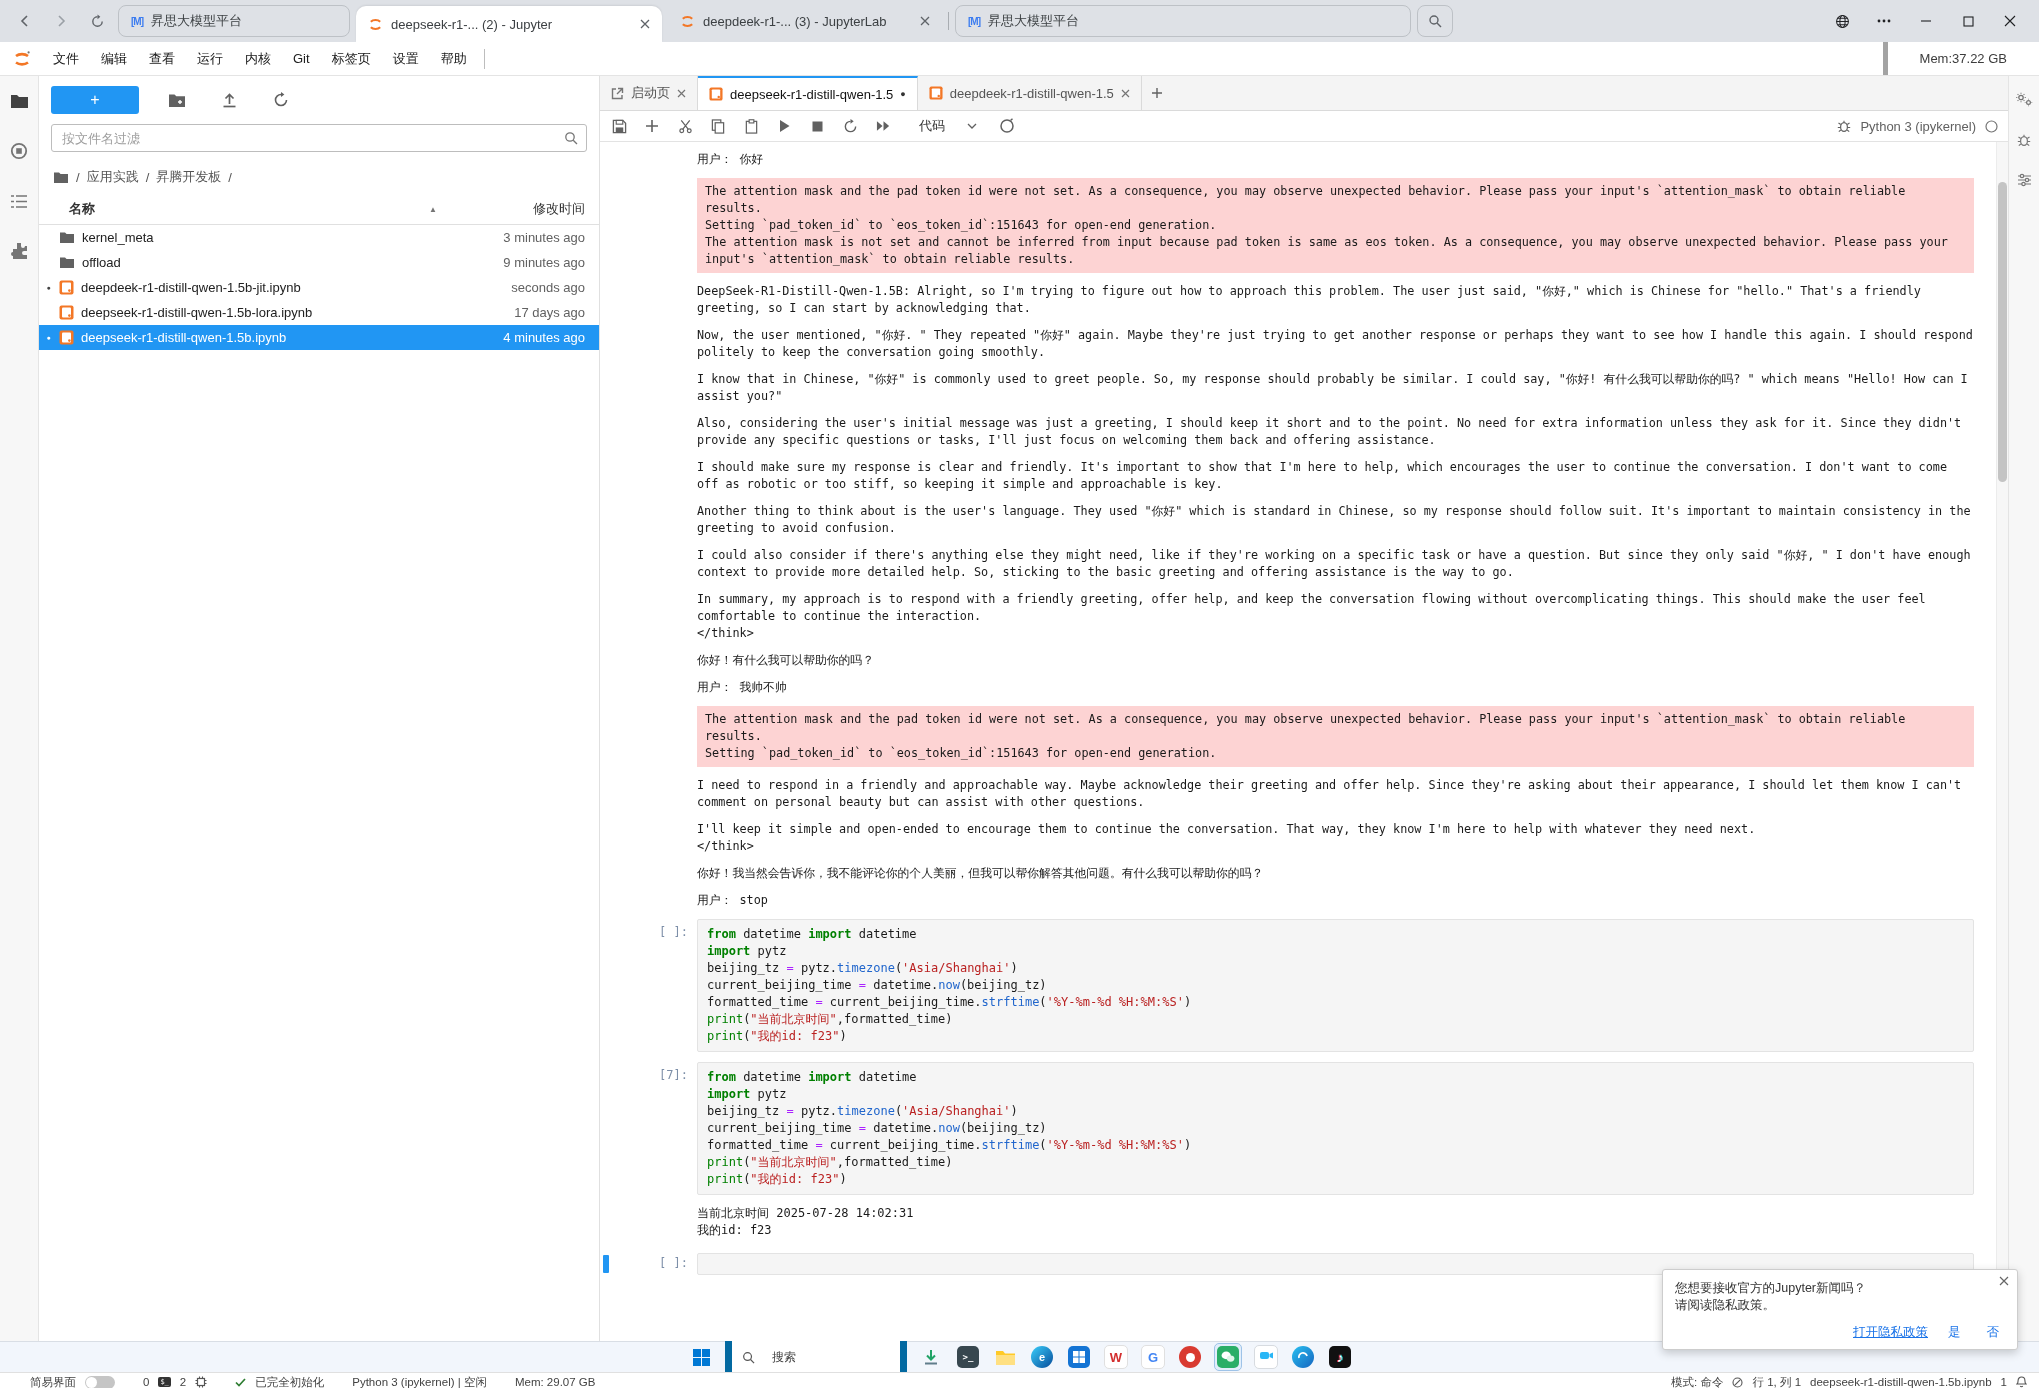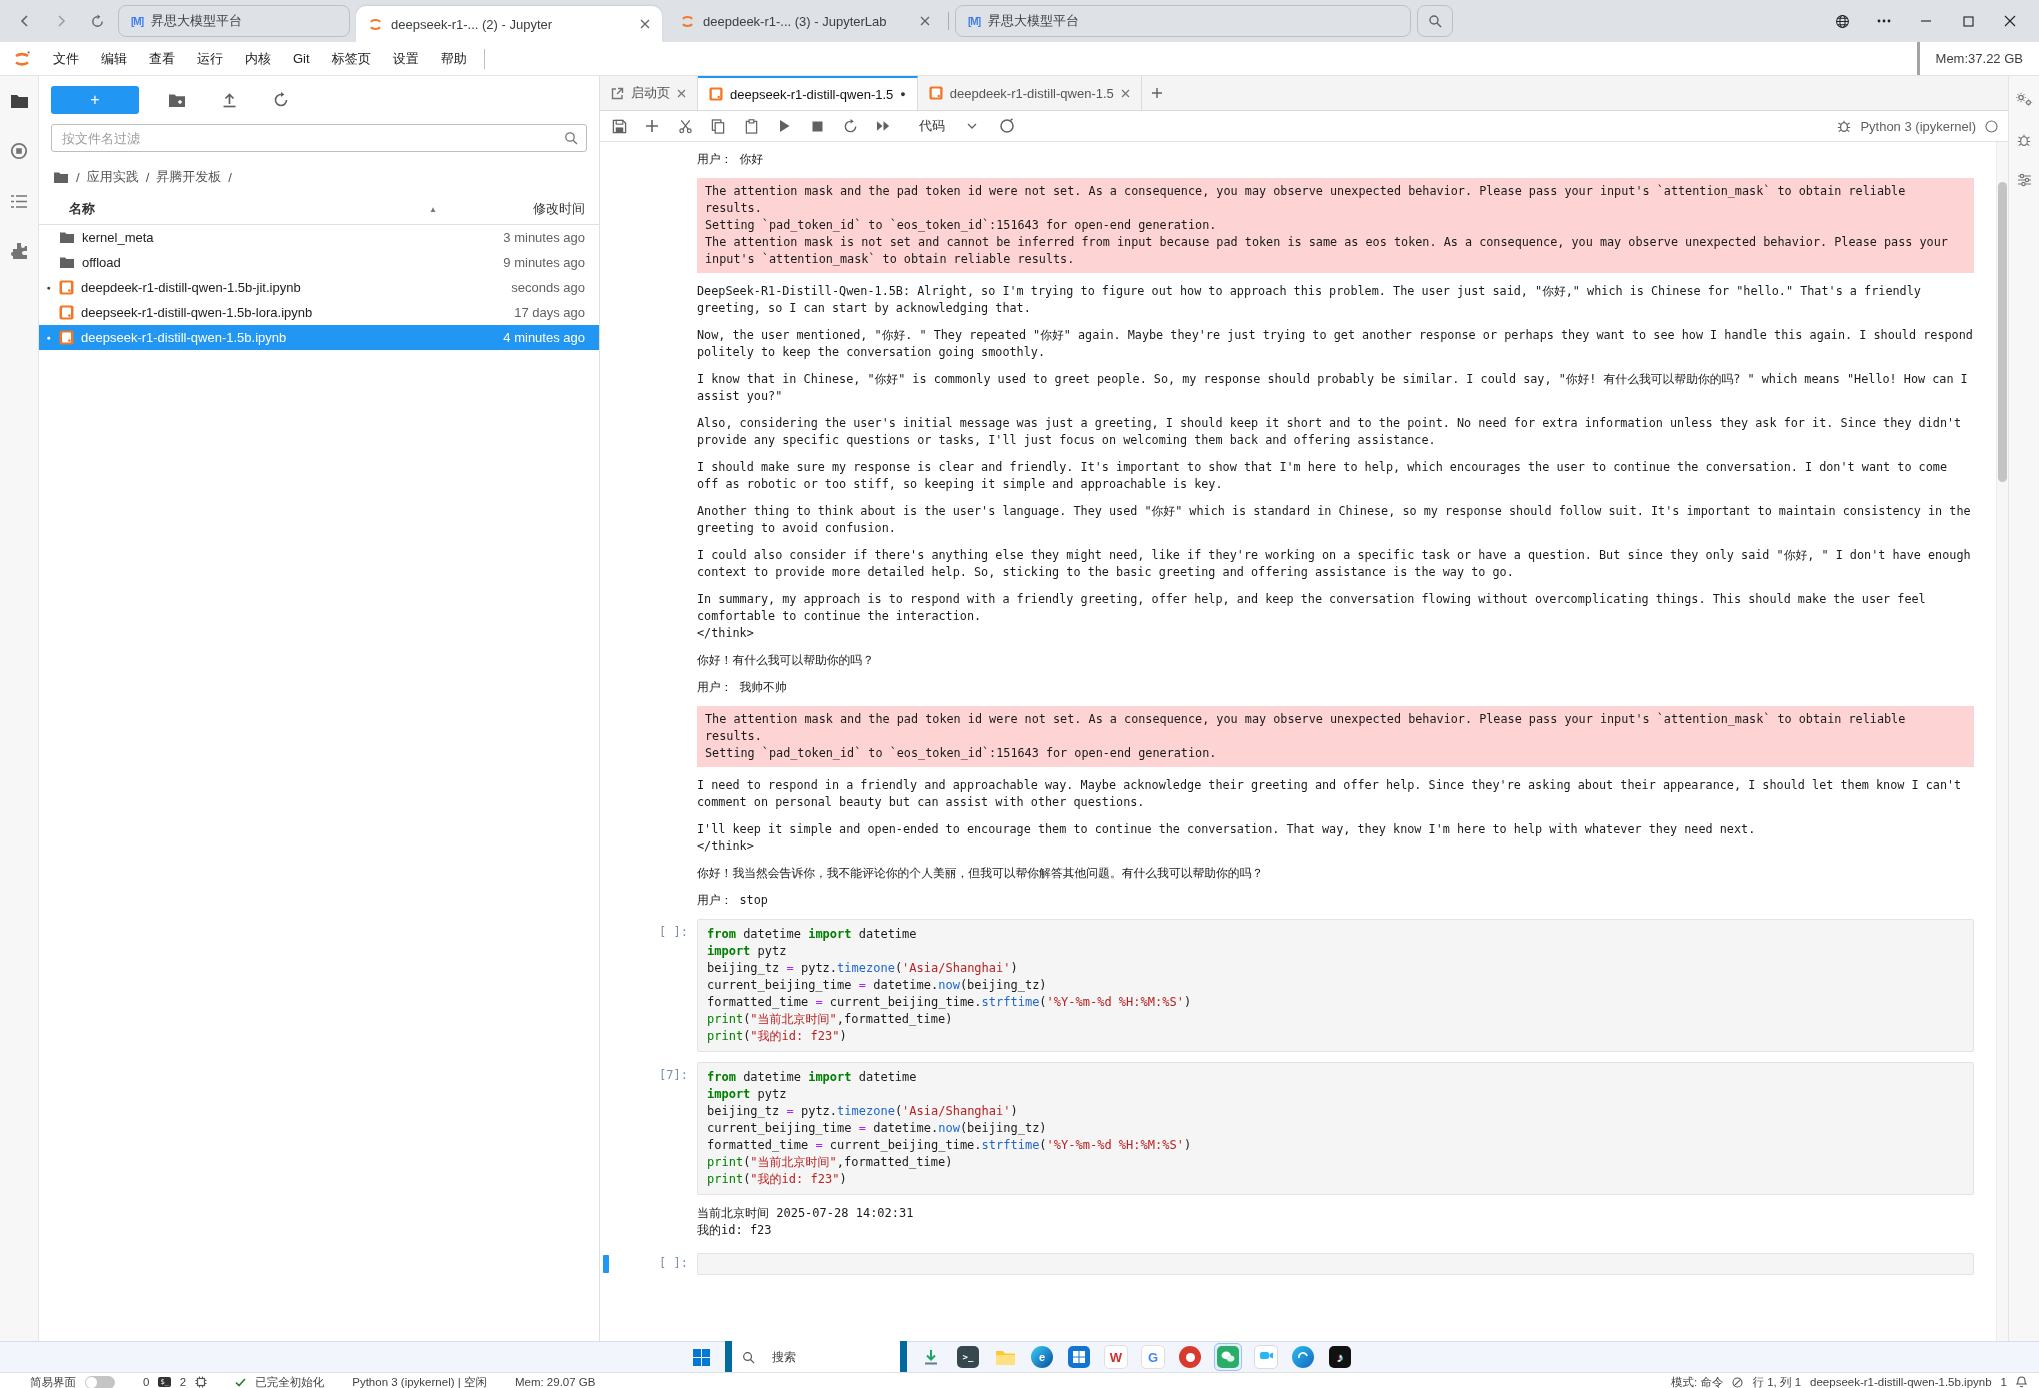--- a/index.html
+++ b/index.html
@@ -21,21 +21,21 @@
   .tab-sep{width:1px;height:18px;background:#a9adb2;flex:none;}
   .search-tab{width:34px;height:30px;border:1px solid #bdc1c6;border-radius:8px;display:flex;align-items:center;justify-content:center;color:#5f6368;flex:none;}
   .chrome-right{margin-left:auto;display:flex;align-items:center;gap:4px;}
   .win-btn{width:38px;height:30px;display:flex;align-items:center;justify-content:center;color:#202124;}
 
   
   .menubar{height:33px;background:#fff;border-bottom:1px solid #e4e4e4;display:flex;align-items:center;font-size:13px;color:#202020;flex:none;}
   .jlogo{margin:0 10px 0 12px;flex:none;}
   .menu-item{padding:0 11px;line-height:33px;}
   .menubar-sep{width:1px;height:20px;background:#bdbdbd;margin-left:6px;}
-  .mem-right{margin-left:auto;height:100%;display:flex;align-items:center;border-left:3px solid #a3a3a3;padding:0 16px;color:#3c3c3c;}
+  .mem-right{margin-left:auto;height:100%;display:flex;align-items:center;border-left:5px solid #a3a3a3;padding:0 32px;color:#3c3c3c;}
 
   
   .main{display:flex;height:1265px;flex:none;position:relative;min-height:0;}
   .activity-bar{width:38px;background:#f7f7f7;border-right:1px solid #e4e4e4;display:flex;flex-direction:column;align-items:center;padding-top:14px;gap:28px;color:#757575;flex:none;}
   .activity-bar .act{width:22px;height:22px;display:flex;align-items:center;justify-content:center;}
   .act.active{color:#333;}
 
   .sidebar{width:560px;background:#fff;border-right:1px solid #e0e0e0;display:flex;flex-direction:column;font-size:13px;flex:none;}
   .sb-toolbar{display:flex;align-items:center;padding:10px 12px 8px;gap:0;color:#616161;}
   .new-btn{width:88px;height:28px;background:#2196f3;color:#fff;border:none;border-radius:3px;font-size:16px;display:flex;align-items:center;justify-content:center;margin-right:28px;}
@@ -736,14 +736,28 @@
       <span class="badge-count">1</span>
       <span>
         <svg width="11" height="12" viewBox="0 0 11 12">
             <path d="M5.5 1 a3.4 3.4 0 0 1 3.4 3.4 c0 2.6 1.1 3.6 1.1 3.6 H1 c0 0 1.1 -1 1.1 -3.6 A3.4 3.4 0 0 1 5.5 1 Z" fill="none" stroke="#555" stroke-width="1.1"></path>
             <path d="M4.3 10 a1.3 1.3 0 0 0 2.4 0" fill="none" stroke="#555" stroke-width="1.1"></path>
           </svg>
       </span>
     </div>
   </div>
 
+  <div class="notif">
+    <span class="notif-close">
+      <svg width="10" height="10" viewBox="0 0 10 10">
+          <path d="M1 1 L9 9 M9 1 L1 9" stroke="currentColor" stroke-width="1.2"></path>
+        </svg>
+    </span>
+    <div>您想要接收官方的Jupyter新闻吗？</div>
+    <div>请阅读隐私政策。</div>
+    <div class="notif-actions">
+      <span class="notif-link">打开隐私政策</span>
+      <span class="notif-btn">是</span>
+      <span class="notif-btn">否</span>
+    </div>
+  </div>
 
 </div>
 
 </body></html>

